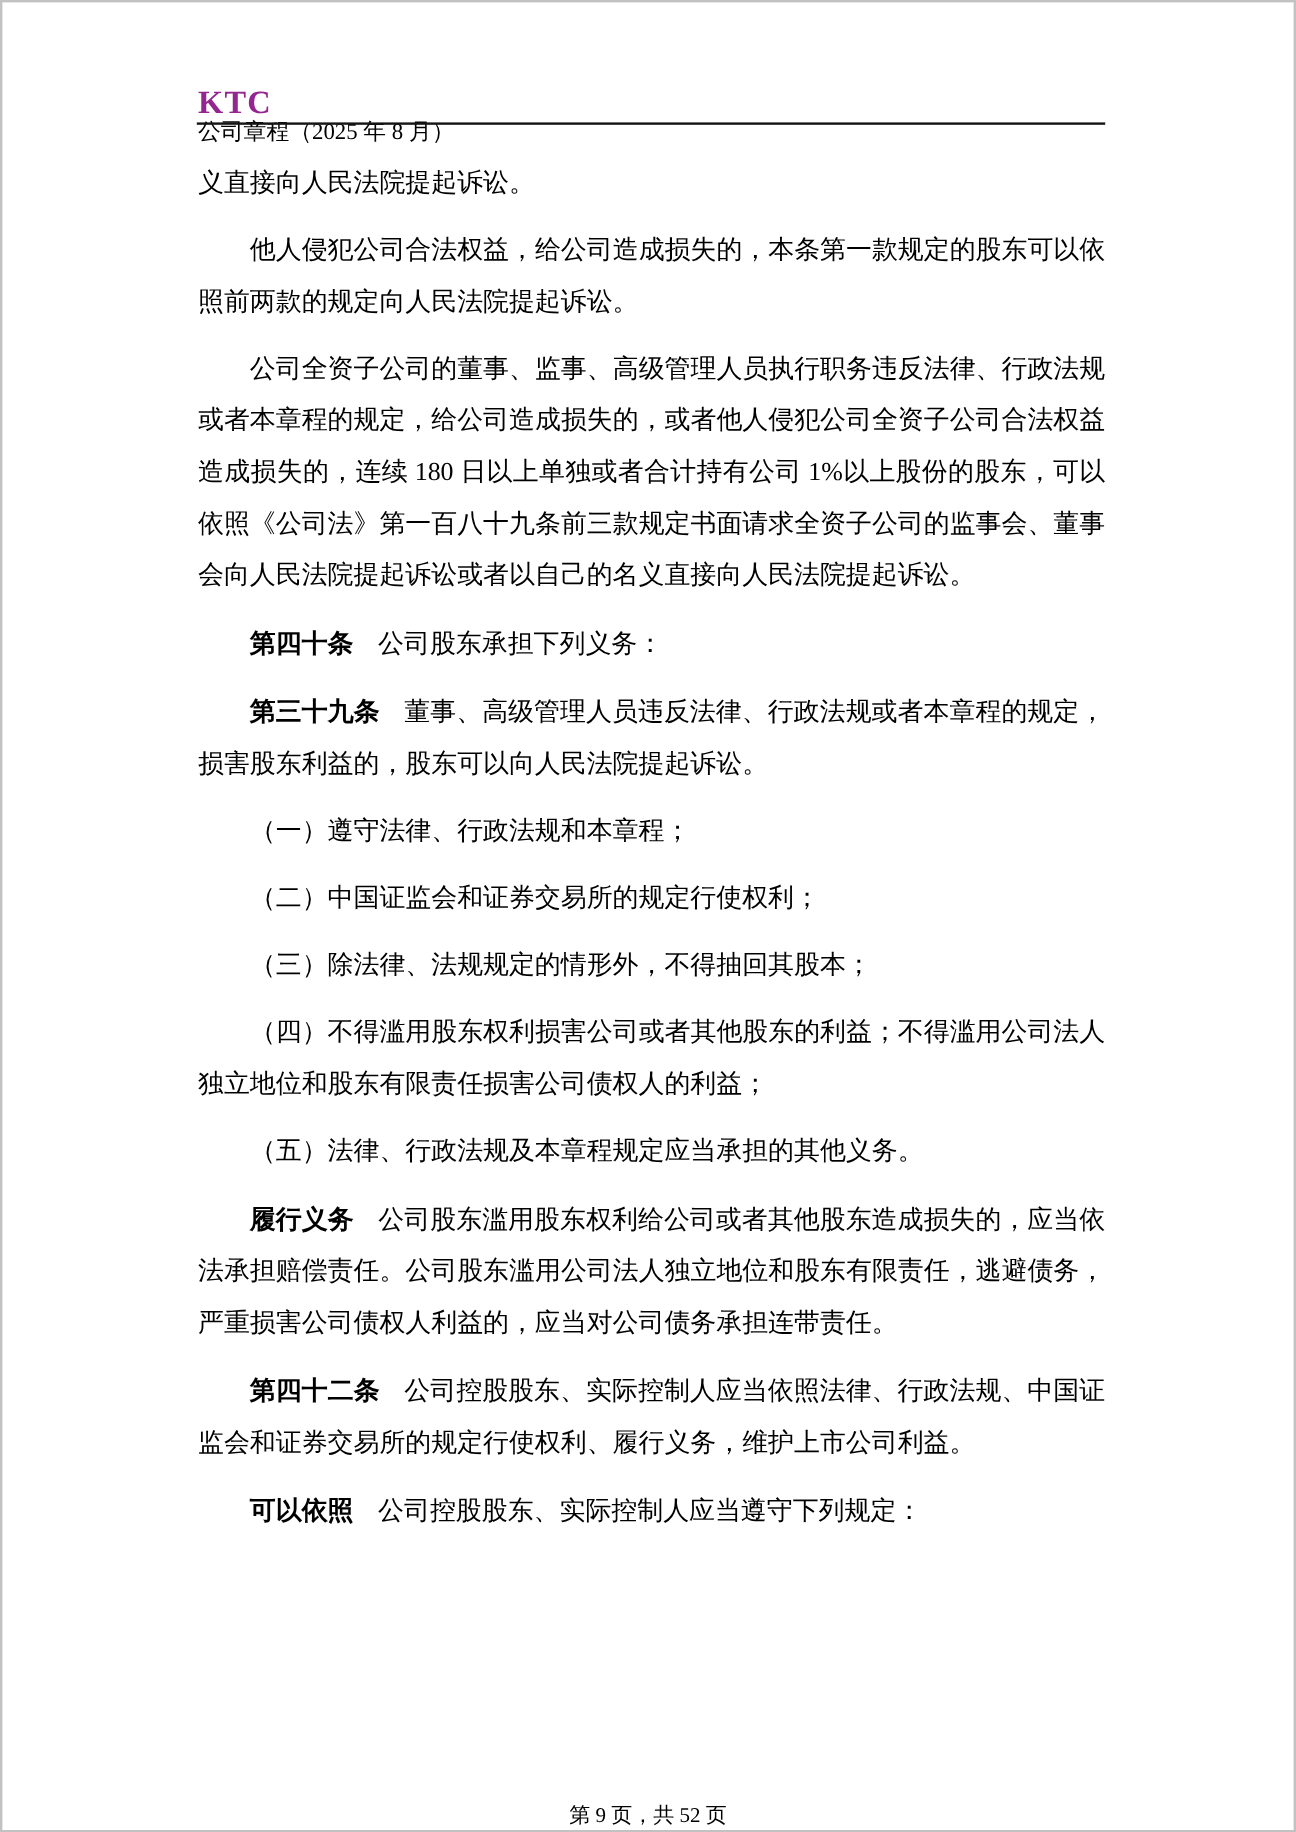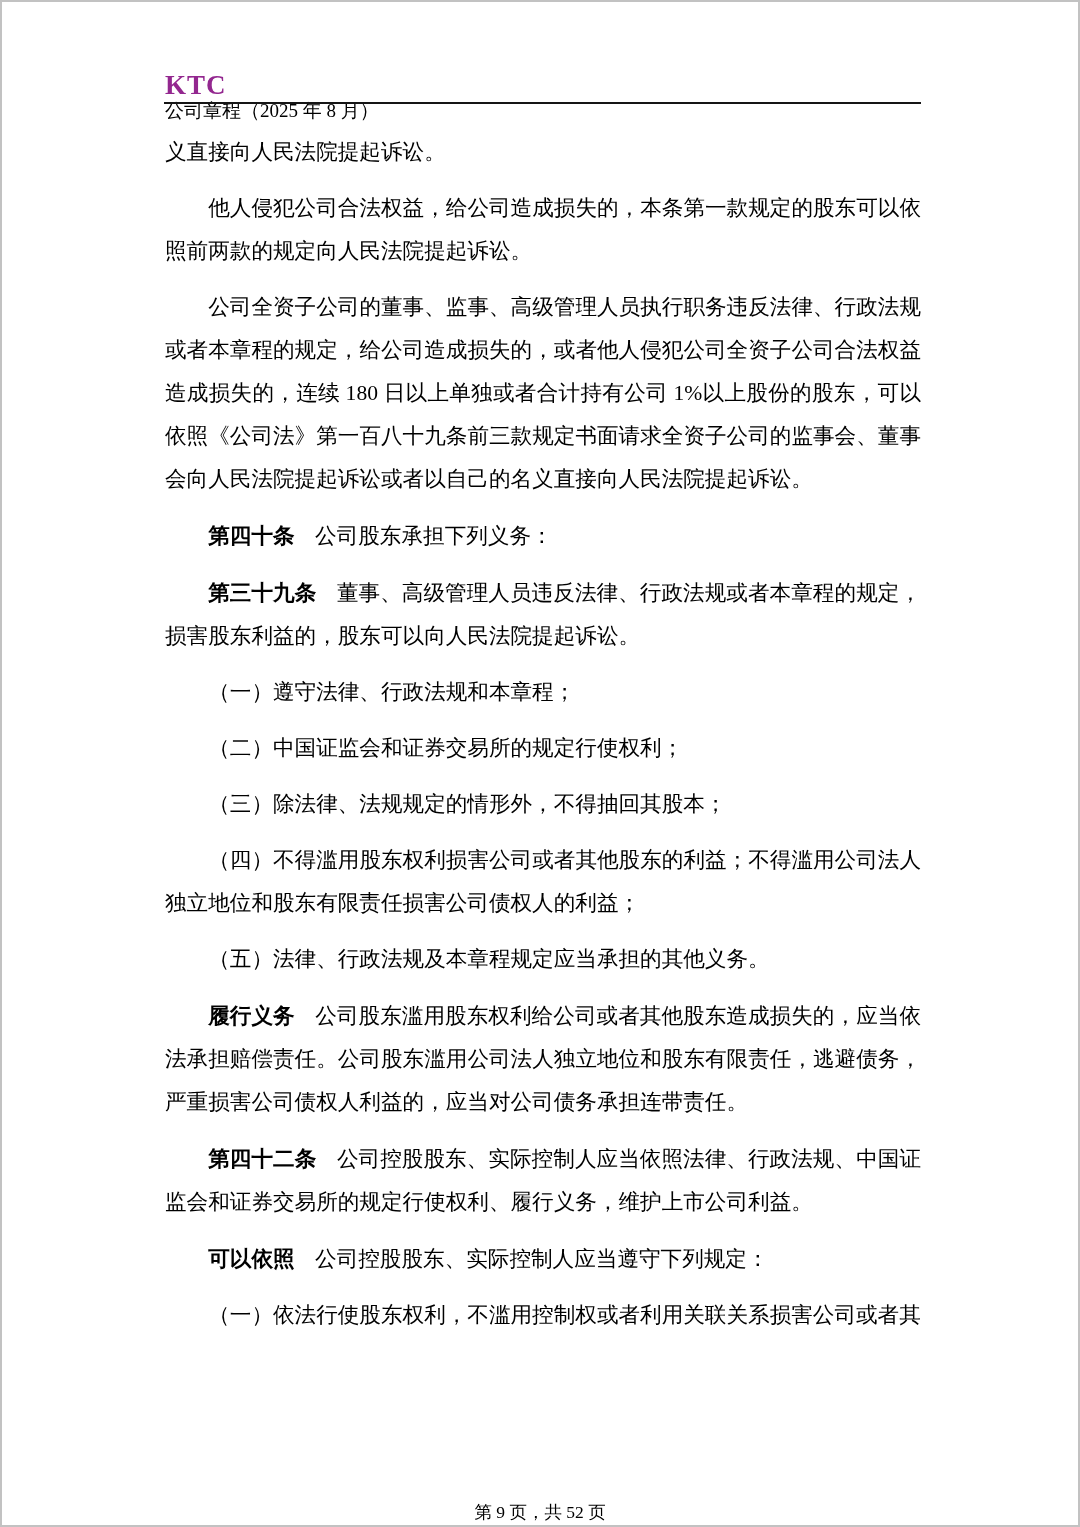--- a/index.html
+++ b/index.html
@@ -86,21 +86,20 @@
 
     <p class="para"><span>（五）法律、行政法规及本章程规定应当承担的其他义务。</span></p>
 
     <p class="para"><span class="article-label">履行义务</span><span>公司股东滥用股东权利给公司或者其他股东造成损失的，应当依法承担赔偿责任。公司股东滥用公司法人独立地位和股东有限责任，逃避债务，严重损害公司债权人利益的，应当对公司债务承担连带责任。</span></p>
 
 
     <p class="para"><span class="article-label">第四十二条</span><span>公司控股股东、实际控制人应当依照法律、行政法规、中国证监会和证券交易所的规定行使权利、履行义务，维护上市公司利益。</span></p>
 
     <p class="para"><span class="article-label">可以依照</span><span>公司控股股东、实际控制人应当遵守下列规定：</span></p>
 
-    <p class="para"><span>（一）依法行使股东权利，不滥用控制权或者利用关联关系损害公司或者其</span></p>
 
   </main>
 
   <footer class="footer">
     <span>第 9 页，共 52 页</span>
   </footer>
 
 </div>
 
 </body></html>

